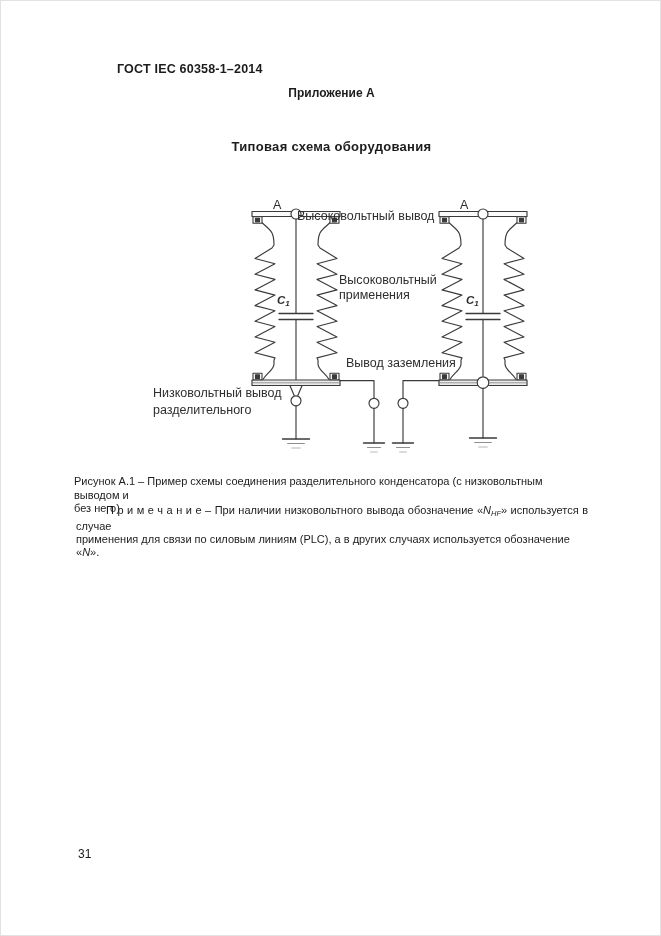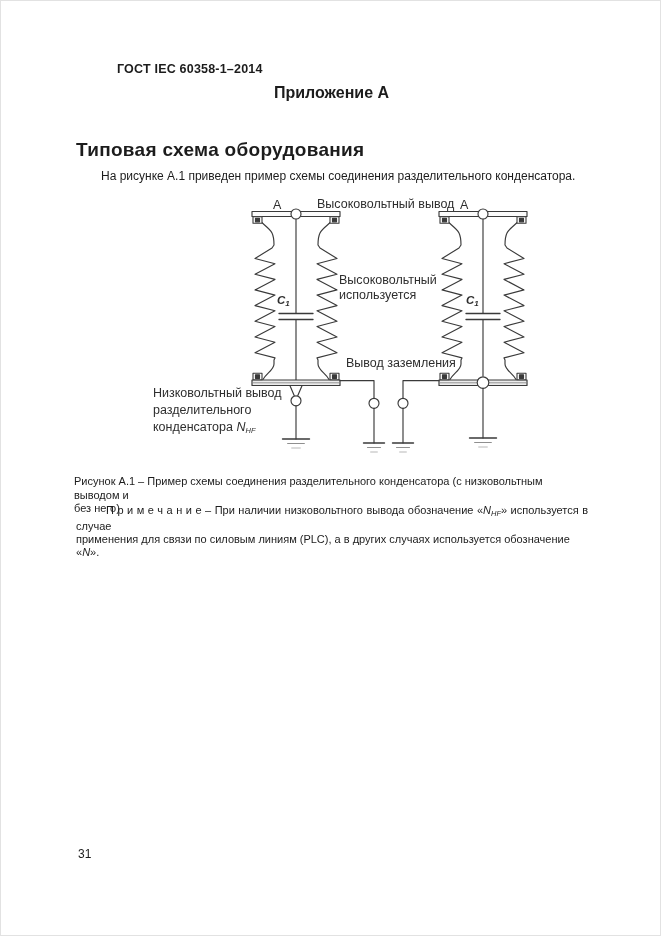--- a/index.html
+++ b/index.html
@@ -7,22 +7,22 @@
     position:relative;
     width:661px;height:936px;
     background:#ffffff;
     box-sizing:border-box;
     border:1px solid #e2e2e2;
     font-family:"Liberation Sans", sans-serif;
     color:#1c1c1c;
     overflow:hidden;
   }
   .doc-number{position:absolute;left:76px;top:61px;font-size:12.5px;font-weight:bold;letter-spacing:.2px;padding-left:40px;}
-  .appendix{position:absolute;left:75px;top:85px;width:511px;text-align:center;font-size:16px;font-weight:bold;line-height:14px;}
-  .section-title{position:absolute;left:75px;top:138px;width:511px;font-size:19px;font-weight:bold;letter-spacing:.3px;}
+  .appendix{position:absolute;left:75px;top:85px;width:511px;text-align:center;font-size:12px;font-weight:bold;line-height:14px;}
+  .section-title{position:absolute;left:75px;top:138px;width:511px;text-align:center;font-size:13px;font-weight:bold;letter-spacing:.3px;}
   .intro{position:absolute;left:75px;top:168px;width:511px;font-size:12px;text-indent:25px;}
   .figure{position:absolute;left:0;top:190px;width:661px;height:282px;}
   .figure svg{position:absolute;left:0;top:0;}
   .fig-label{position:absolute;font-size:12.5px;white-space:nowrap;color:#2e2e2e;}
   .two-line{line-height:15px;}
   .lv-label{line-height:17px;}
   .c1{font-size:11.5px;font-style:italic;font-weight:bold;color:#2e2e2e;}
   .c1 sub{font-size:8px;vertical-align:-2px;}
   i.sym{font-style:italic;}
   sub.sb{font-size:7.5px;font-style:italic;vertical-align:-2px;letter-spacing:0;}
@@ -38,21 +38,20 @@
 <div class="page">
 
   <div class="doc-number">ГОСТ IEC 60358-1–2014</div>
 
   <div class="appendix">
     <div>Приложение А</div>
   </div>
 
   <div class="section-title">Типовая схема оборудования</div>
 
-  <div class="intro">На рисунке А.1 приведен пример схемы соединения разделительного конденсатора.</div>
 
   <div class="figure">
     <svg id="diagram-svg" width="661" height="282" viewBox="0 190 661 282">
         <g fill="none" stroke="#3a3a3a" stroke-width="1.15" stroke-linejoin="round" stroke-linecap="round">
           <path d="M 257 216.5 C 259 222, 268 226, 271 232 C 273 236, 273 239, 273 244 L 271 247 L 254 257.5 L 274 262.7 L 254 273.2 L 274 278.4 L 254 288.9 L 274 294.1 L 254 304.6 L 274 309.8 L 254 320.3 L 274 325.5 L 254 336.0 L 274 341.2 L 254 351.7 L 274 356.9 L 273 359 L 273 363 C 273 369, 265 372.5, 262 378.5"></path>
           <path d="M 333 216.5 C 331 222, 322 226, 319 232 C 317 236, 317 239, 317 244 L 319 247 L 336 257.5 L 316 262.7 L 336 273.2 L 316 278.4 L 336 288.9 L 316 294.1 L 336 304.6 L 316 309.8 L 336 320.3 L 316 325.5 L 336 336.0 L 316 341.2 L 336 351.7 L 316 356.9 L 317 359 L 317 363 C 317 369, 325 372.5, 328 378.5"></path>
           <line x1="295" y1="216" x2="295" y2="312.5" stroke="#3a3a3a" stroke-width="1.15"></line>
           <line x1="295" y1="318.5" x2="295" y2="383" stroke="#3a3a3a" stroke-width="1.15"></line>
           <line x1="278" y1="312.5" x2="312" y2="312.5" stroke="#3a3a3a" stroke-width="1.3"></line>
           <line x1="278" y1="318.5" x2="312" y2="318.5" stroke="#3a3a3a" stroke-width="1.3"></line>
@@ -108,37 +107,36 @@
           <path d="M 438 379.6 L 402 379.6 L 402 397.3"></path>
           <circle cx="402" cy="402.3" r="5" fill="#ffffff"></circle>
           <line x1="402" y1="407.3" x2="402" y2="442" stroke="#3a3a3a" stroke-width="1.15"></line>
           <line x1="391.5" y1="442" x2="412.5" y2="442" stroke="#3a3a3a" stroke-width="1.35"></line>
           <line x1="395.49" y1="446.5" x2="408.51" y2="446.5" stroke="#8f8f8f" stroke-width="1.1"></line>
           <line x1="398.64" y1="451" x2="405.36" y2="451" stroke="#b7b7b7" stroke-width="1"></line>
         </g>
       </svg>
 
     <div class="fig-label" style="left:272px;top:7px;">А</div>
-    <div class="fig-label" style="left:296px;top:6px;margin-left:20px;">Высоковольтный вывод</div>
+    <div class="fig-label" style="left:296px;top:18px;">Высоковольтный вывод</div>
     <div class="fig-label" style="left:459px;top:7px;">А</div>
 
     <div class="fig-label two-line" style="left:338px;top:82px;">
       <div>Высоковольтный</div>
-      <div>используется</div>
+      <div>применения</div>
     </div>
 
     <div class="fig-label c1" style="left:276px;top:103px;"><i>C</i><sub>1</sub></div>
     <div class="fig-label c1" style="left:465px;top:103px;"><i>C</i><sub>1</sub></div>
 
     <div class="fig-label" style="left:345px;top:165px;">Вывод заземления</div>
 
     <div class="fig-label lv-label" style="left:152px;top:194px;">
       <div>Низковольтный вывод</div>
       <div>разделительного</div>
-      <div><span>конденсатора </span><i class="sym">N</i><sub class="sb">HF</sub></div>
     </div>
   </div>
 
   <div class="caption">
     <div>Рисунок А.1 – Пример схемы соединения разделительного конденсатора (с низковольтным выводом и</div>
     <div>без него)</div>
   </div>
 
   <div class="note">
     <div class="l1"><span>П р и м е ч а н и е  –  При наличии низковольтного вывода обозначение «</span><i class="sym">N</i><sub class="sb">HF</sub><span>» используется в случае</span></div>

